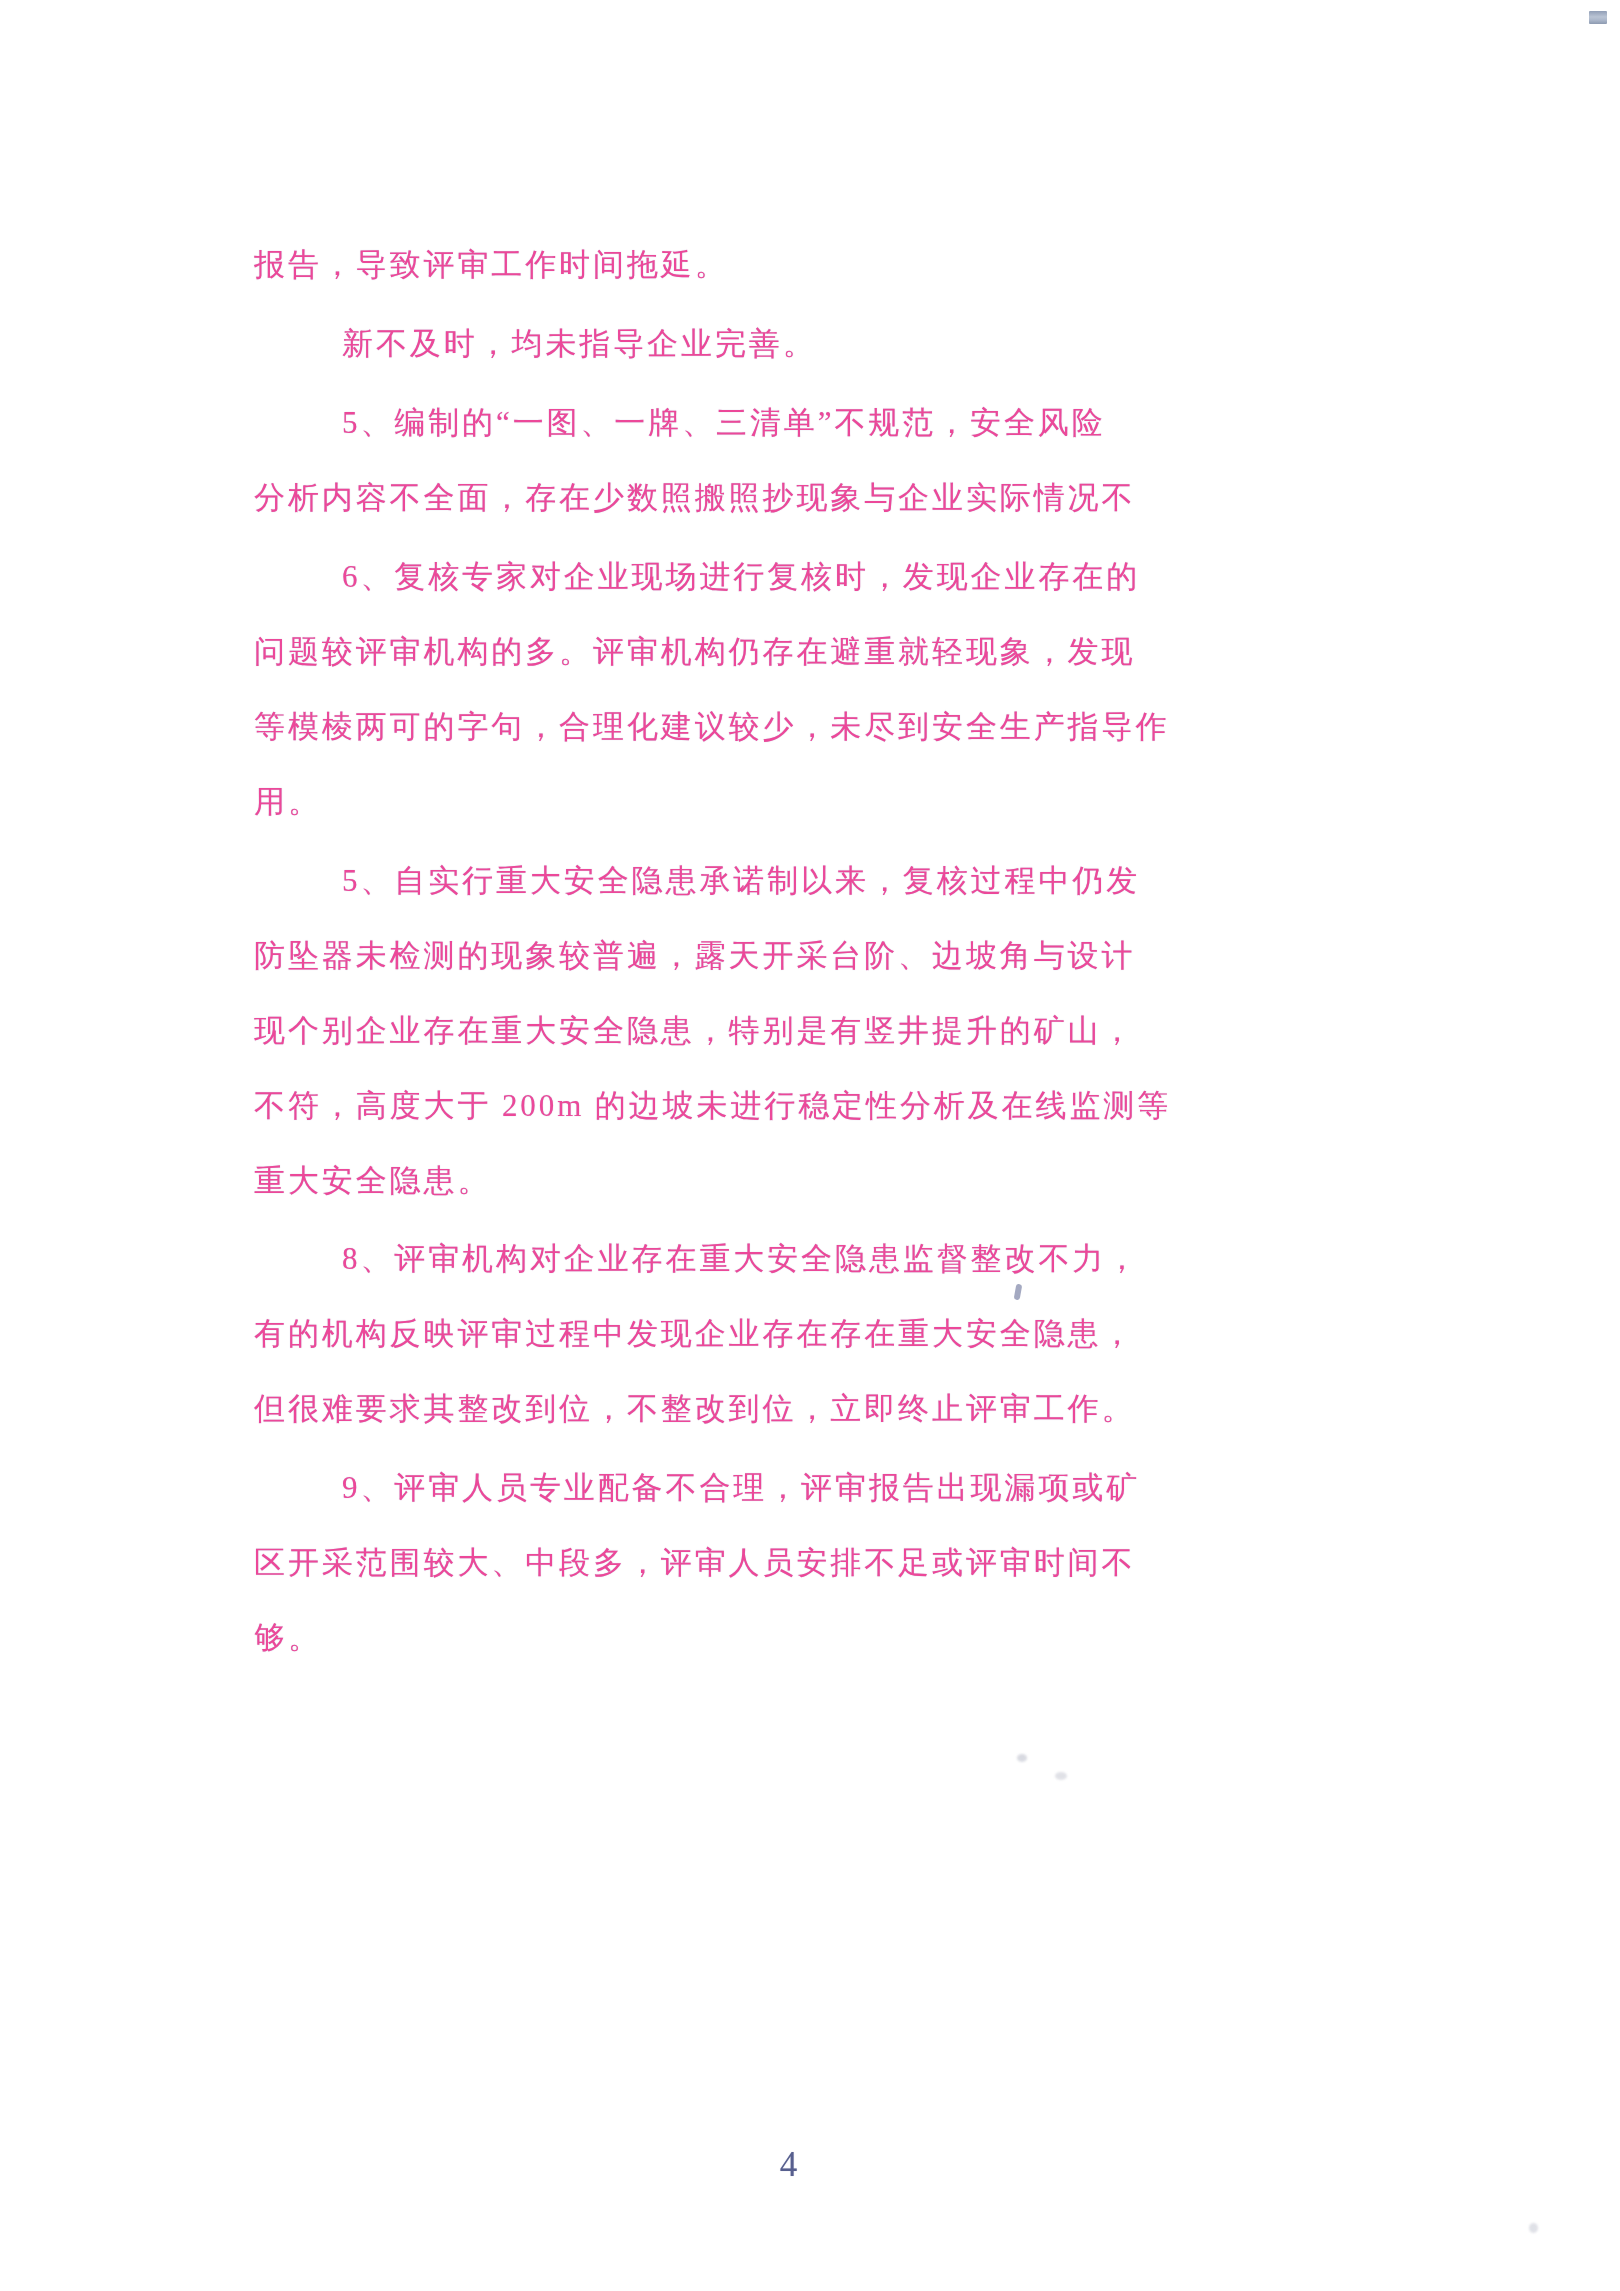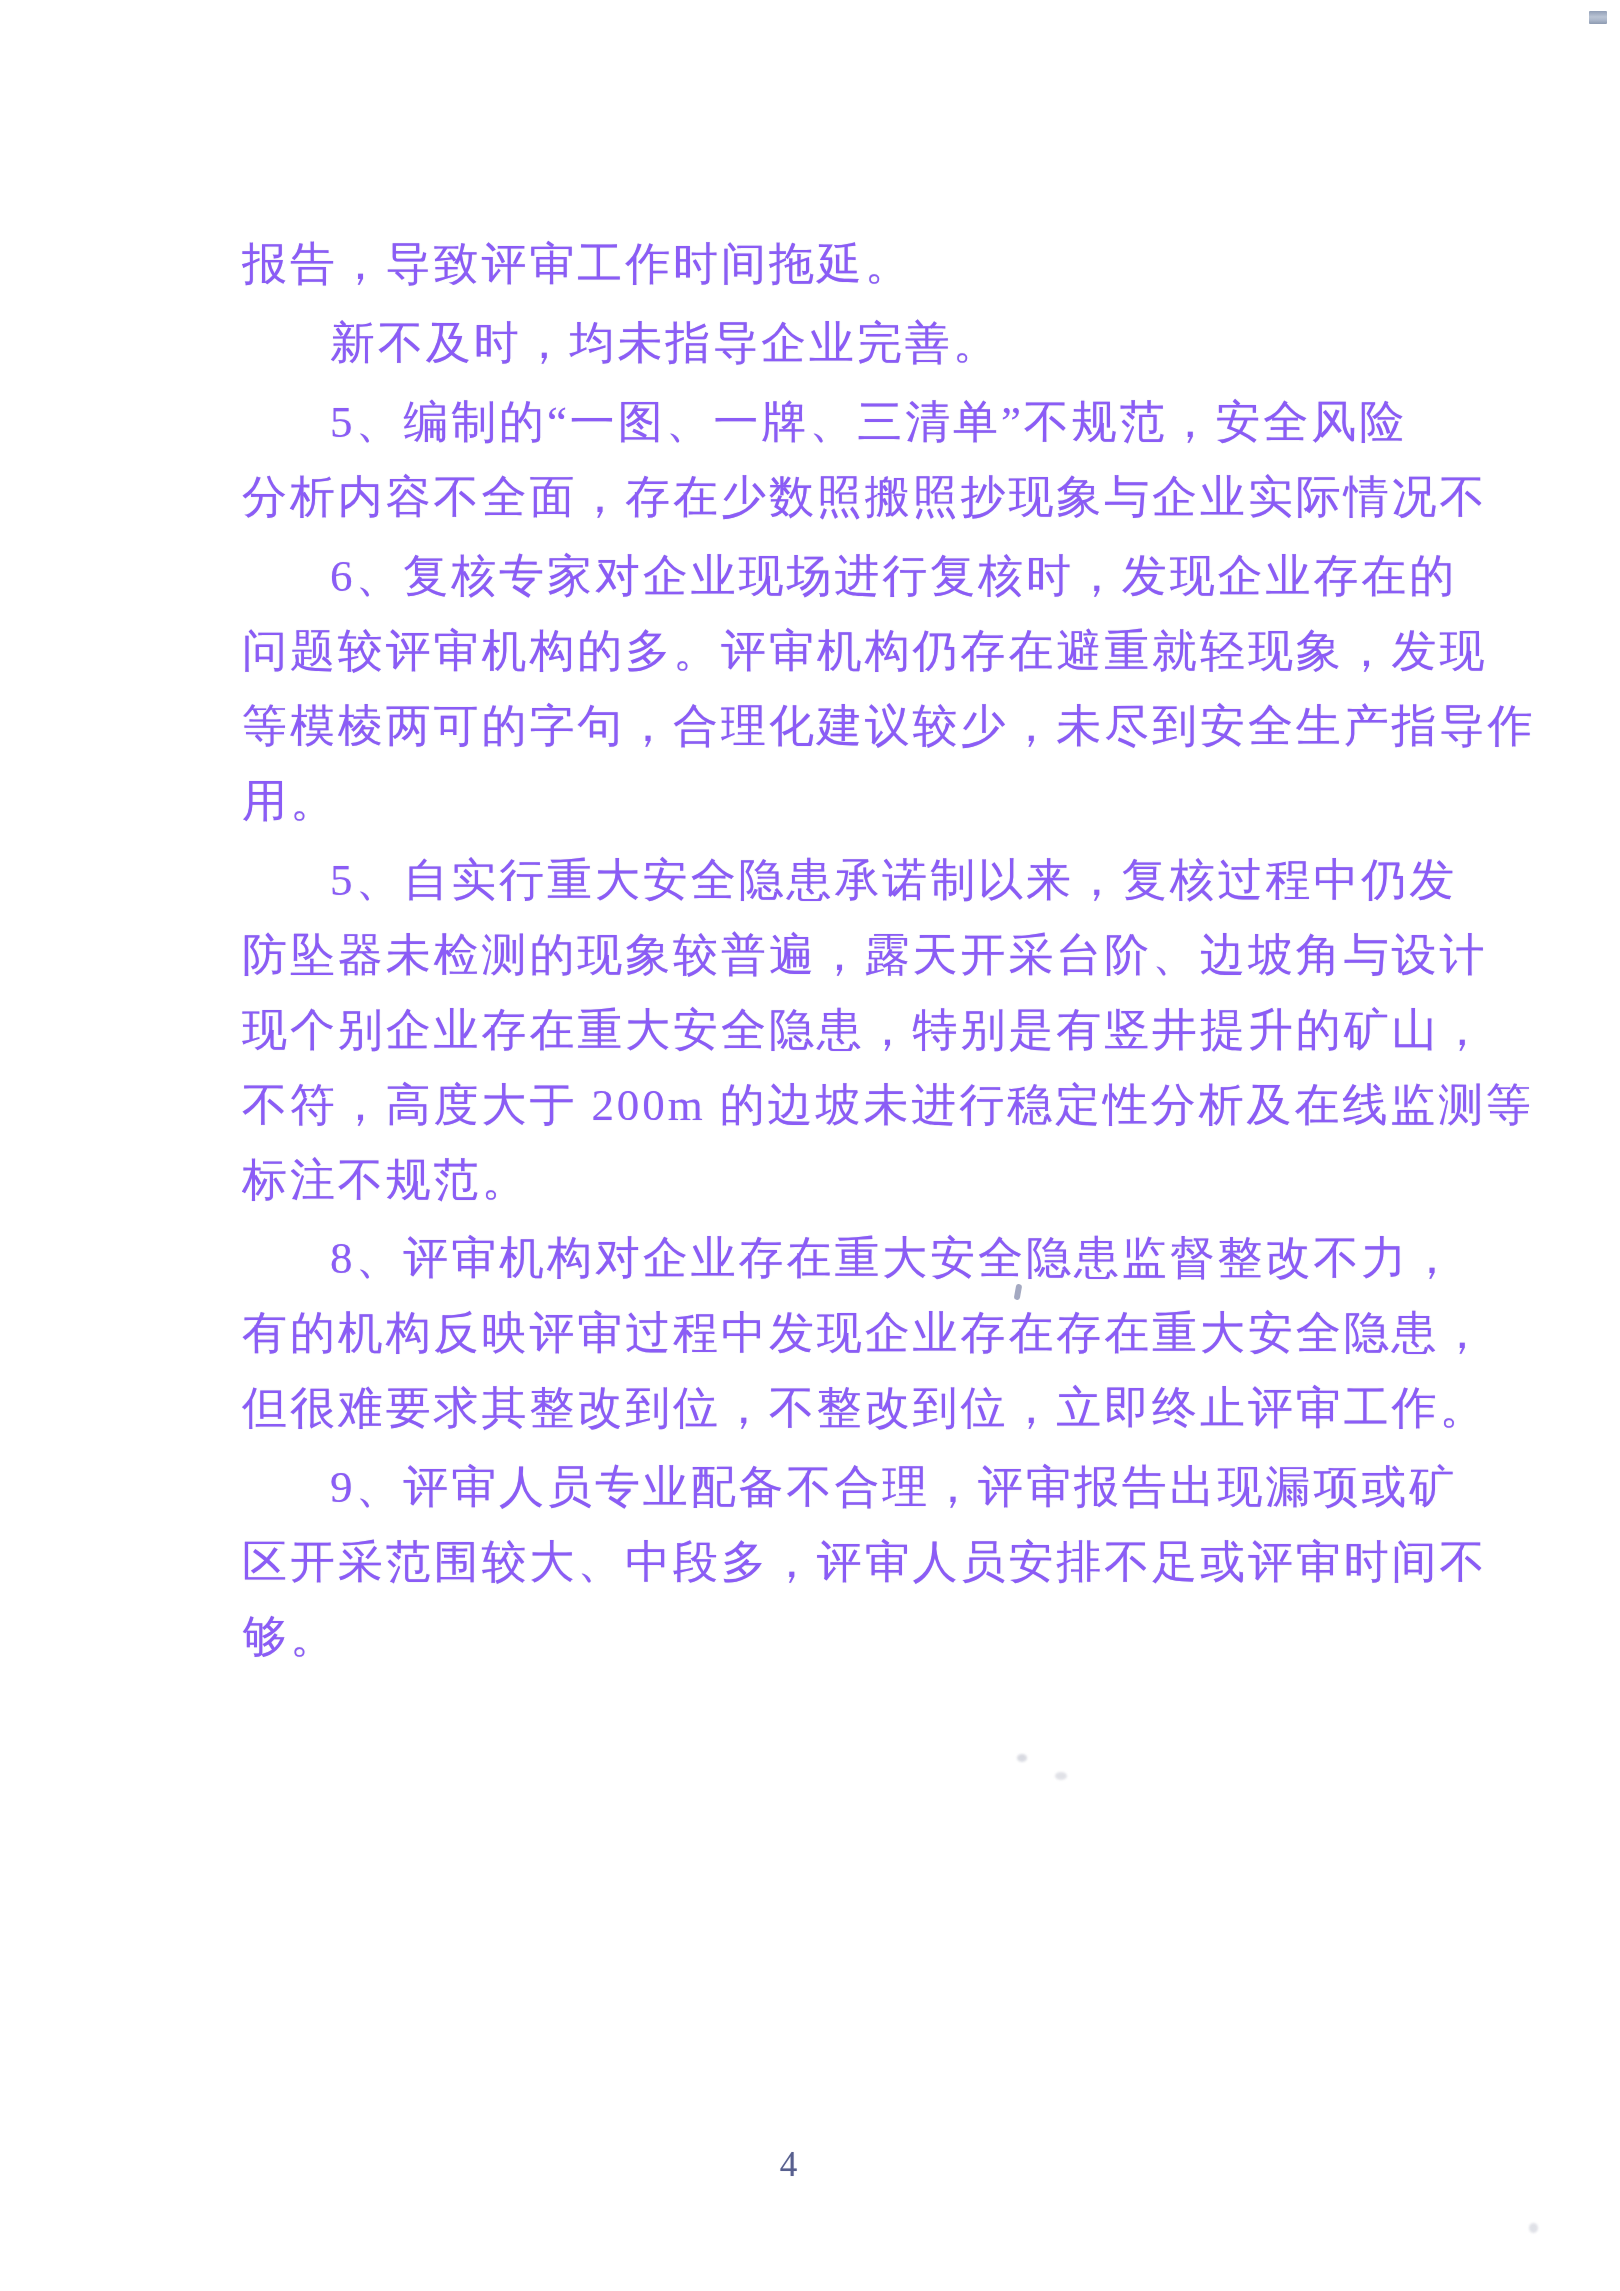--- a/index.html
+++ b/index.html
@@ -12,25 +12,25 @@
     width: 1620px;
     height: 2292px;
     margin: 0 auto;
     background: #ffffff;
     overflow: hidden;
     font-family: "Liberation Serif", "DejaVu Serif", serif;
   }
   
   .textblock {
     position: absolute;
-    left: 242px;
+    left: 254px;
     top: 227px;
     width: 1274px;
-    color: #8b5cf6;
-    font-size: 45px;
+    color: #ec4899;
+    font-size: 31px;
     letter-spacing: 2.9px;
     text-shadow: 0 0 1px rgba(75, 84, 156, 0.35);
   }
   .para {
     margin: 0 0 3.9px 0;
   }
   .line {
     height: 75px;
     line-height: 75px;
     white-space: nowrap;
@@ -129,21 +129,21 @@
         <div class="line">6、复核专家对企业现场进行复核时，发现企业存在的</div>
         <div class="line">问题较评审机构的多。评审机构仍存在避重就轻现象，发现</div>
         <div class="line">等模棱两可的字句，合理化建议较少，未尽到安全生产指导作</div>
         <div class="line">用。</div>
       </div>
       <div class="para indent">
         <div class="line">5、自实行重大安全隐患承诺制以来，复核过程中仍发</div>
         <div class="line">防坠器未检测的现象较普遍，露天开采台阶、边坡角与设计</div>
         <div class="line">现个别企业存在重大安全隐患，特别是有竖井提升的矿山，</div>
         <div class="line">不符，高度大于 200m 的边坡未进行稳定性分析及在线监测等</div>
-        <div class="line">标注不规范。</div>
+        <div class="line">重大安全隐患。</div>
       </div>
       <div class="para indent">
         <div class="line">8、评审机构对企业存在重大安全隐患监督整改不力，</div>
         <div class="line">有的机构反映评审过程中发现企业存在存在重大安全隐患，</div>
         <div class="line">但很难要求其整改到位，不整改到位，立即终止评审工作。</div>
       </div>
       <div class="para indent">
         <div class="line">9、评审人员专业配备不合理，评审报告出现漏项或矿</div>
         <div class="line">区开采范围较大、中段多，评审人员安排不足或评审时间不</div>
         <div class="line">够。</div>

